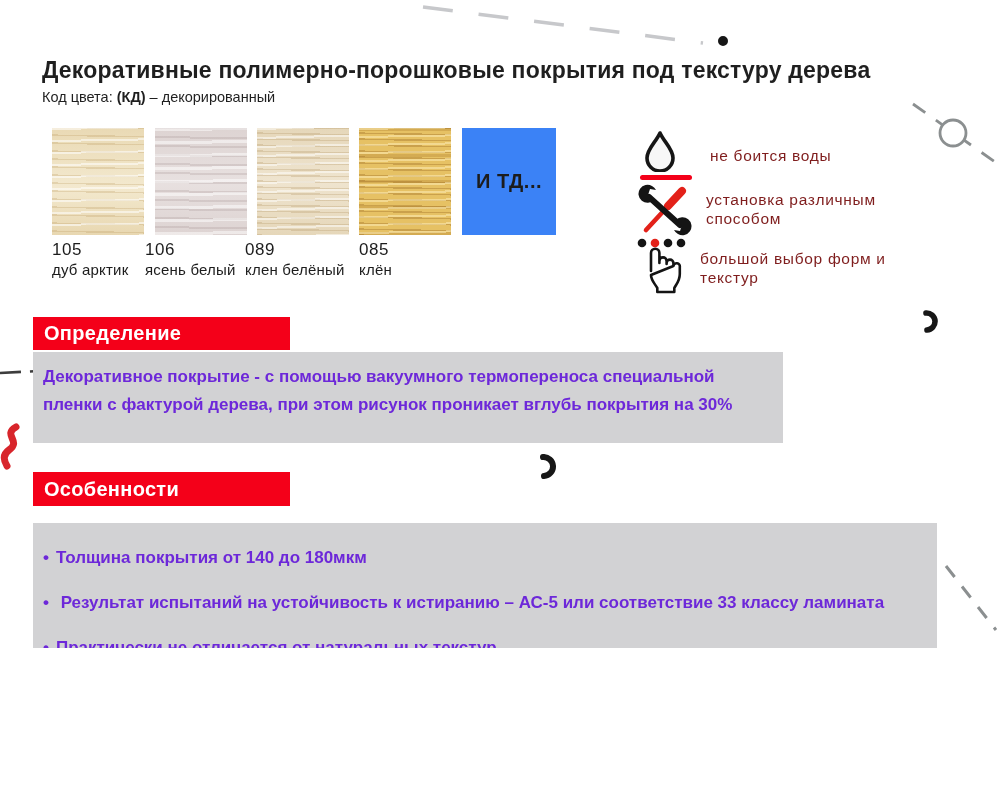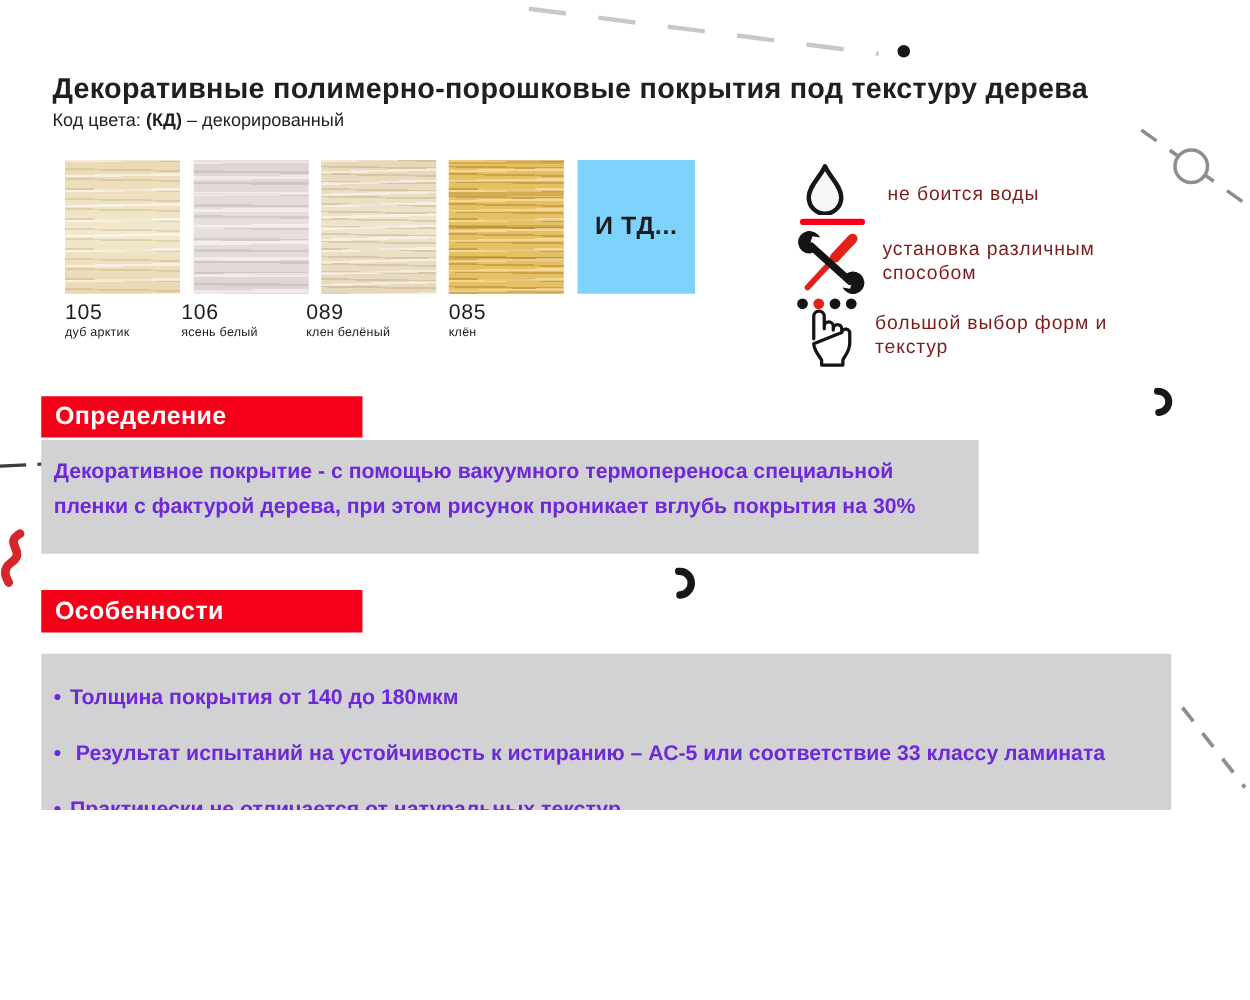--- a/index.html
+++ b/index.html
@@ -36,26 +36,26 @@
       repeating-linear-gradient(178.5deg, rgba(255,255,255,.5) 0 2px, transparent 2px 9px),
       repeating-linear-gradient(181deg, rgba(178,148,98,.3) 0 1.5px, transparent 1.5px 6px),
       linear-gradient(180deg, rgba(214,194,150,.3), rgba(250,244,228,.2) 50%, rgba(214,194,150,.3)); }
   .sw3 { left:359px; background-color:#e6c164;
     background-image:
       repeating-linear-gradient(179deg, rgba(255,240,190,.5) 0 2px, transparent 2px 8px),
       repeating-linear-gradient(181deg, rgba(150,100,30,.35) 0 1.5px, transparent 1.5px 6px),
       repeating-linear-gradient(180deg, rgba(170,120,40,.3) 0 3px, transparent 3px 26px); }
   .etc-box {
     position:absolute; left:462px; top:128px; width:94px; height:107px;
-    background:#7dd3fc; display:flex; align-items:center; justify-content:center;
+    background:#3b82f6; display:flex; align-items:center; justify-content:center;
     font-size:20px; font-weight:600; color:#1c1c1c; letter-spacing:.5px;
   }
   .swatch-label { position:absolute; top:240px; text-align:left; line-height:1.2; }
   .swatch-label .num  { font-size:17px; font-weight:500; letter-spacing:.5px; }
-  .swatch-label .name { font-size:10px; font-weight:500; letter-spacing:.2px; margin-top:1px; }
+  .swatch-label .name { font-size:15px; font-weight:500; letter-spacing:.2px; margin-top:1px; }
   .lb0 { left:52px;  width:92px; }
   .lb1 { left:145px; width:112px; }
   .lb2 { left:245px; width:116px; }
   .lb3 { left:359px; width:92px; }
 
   
   .benefit { position:absolute; display:flex; align-items:flex-start; }
   .benefit .label {
     font-size:15.5px; color:#7f1d1d; letter-spacing:.7px; line-height:19px; padding-top:2px;
   }

